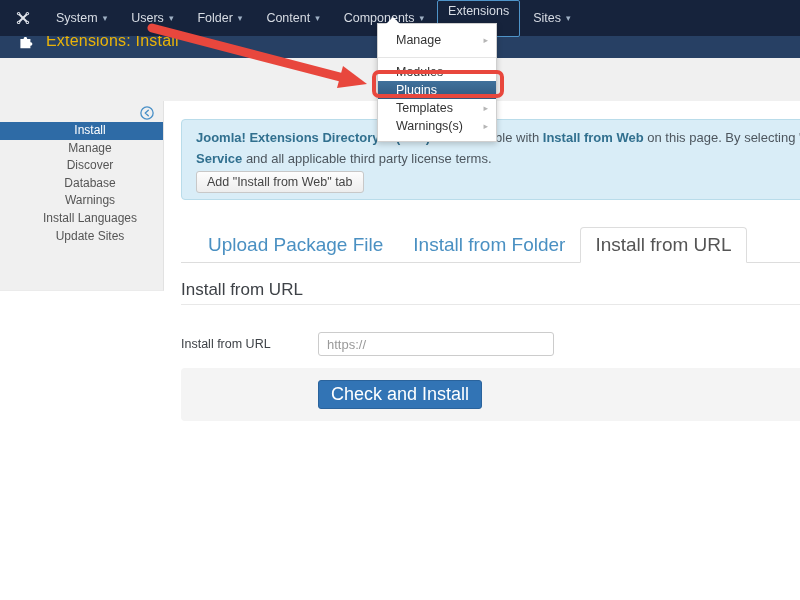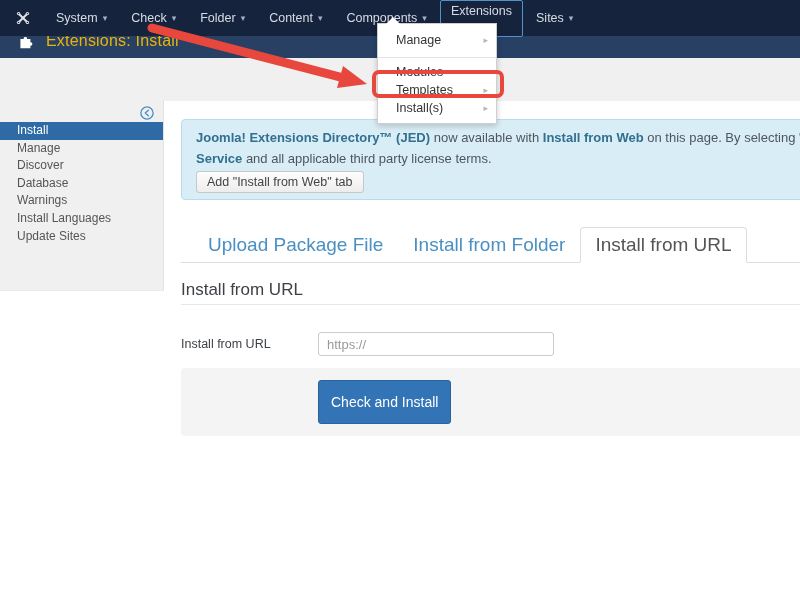--- a/index.html
+++ b/index.html
@@ -32,21 +32,21 @@
   .toolband { position:absolute; top:58px; left:0; width:800px; height:43px; background:#f0f0f0; }
   
   .sidepanel {
     position:absolute; top:101px; left:0; width:164px; height:190px;
     background:#f0f0f0; border-right:1px solid #e2e2e2; border-bottom:1px solid #ebebeb;
   }
   .collapse-btn { position:absolute; top:5px; right:9px; cursor:pointer; }
   .side-list { list-style:none; margin-top:21px; }
   .side-item {
     height:17.6px; line-height:17.6px; padding-left:17px;
-    font-size:12px; color:#555; cursor:pointer;
+    font-size:12px; color:#555; cursor:pointer;text-align:center;
   }
   .side-item.active { background:#2e6ba6; color:#fff; }
   
   .content { position:absolute; top:101px; left:164px; width:1000px; background:#fff; padding-left:17px; }
   
   .notice {
     margin-top:18px; width:985px; background:#d9edf7; border:1px solid #b9dcea;
     border-radius:4px; padding:7px 14px 6px; color:#4d565e; font-size:13px;
   }
   .notice p { white-space:nowrap; line-height:21px; }
@@ -72,22 +72,22 @@
   
   .form-row { margin-top:27px; display:flex; align-items:center; }
   .form-label { width:137px; font-size:12.5px; color:#3e4247; }
   .form-input {
     width:236px; height:24px; padding:3px 8px; border:1px solid #ccc; border-radius:3px;
     font-size:13px; color:#333; font-family:"Liberation Sans", sans-serif; outline:none;
   }
   .form-input::placeholder { color:#9a9a9a; }
   .actions { margin-top:12px; width:985px; background:#f4f4f4; border-radius:4px; padding:12px 0 12px 137px; }
   .primary-btn {
-    background:#3274b5; border:1px solid #2a639c; color:#fff; font-size:14px;
-    padding:13px 12px; border-radius:3px; cursor:pointer; font-family:"Liberation Sans", sans-serif;
+    background:#3274b5; border:1px solid #2a639c; color:#fff; font-size:18px;
+    padding:3px 12px; border-radius:3px; cursor:pointer; font-family:"Liberation Sans", sans-serif;
   }
   
   .dropdown {
     position:absolute; top:23px; left:377px; width:120px; background:#fff;
     border:1px solid #cfcfcf; box-shadow:0 2px 6px rgba(0,0,0,.2);
     padding:4px 0 6px; z-index:50; list-style:none;
   }
   .dropdown .up-caret {
     position:absolute; top:-7px; left:8px; width:0; height:0;
     border-left:7px solid transparent; border-right:7px solid transparent; border-bottom:7px solid #fff;
@@ -131,21 +131,21 @@
             <circle cx="11.4" cy="11.4" r="0.7" fill="#16233c"></circle>
         </g>
       </svg>
     </span>
     <div class="menus" id="topbar-menus">
         <div class="menu-item">
           <span>System</span>
           <span class="caret">▾</span>
         </div>
         <div class="menu-item">
-          <span>Check</span>
+          <span>Users</span>
           <span class="caret">▾</span>
         </div>
         <div class="menu-item">
           <span>Folder</span>
           <span class="caret">▾</span>
         </div>
         <div class="menu-item">
           <span>Content</span>
           <span class="caret">▾</span>
         </div>
@@ -224,26 +224,29 @@
   <ul class="dropdown" id="extensions-dropdown">
     <span class="up-caret"></span>
   <li class="dd-item tall">
         <span>Manage</span>
         <span class="sub-arrow">▸</span>
       </li>
       <li class="dd-divider"></li>
       <li class="dd-item">
         <span>Modules</span>
       </li>
+      <li class="dd-item active">
+        <span>Plugins</span>
+      </li>
       <li class="dd-item">
         <span>Templates</span>
         <span class="sub-arrow">▸</span>
       </li>
       <li class="dd-item">
-        <span>Install(s)</span>
+        <span>Warnings(s)</span>
         <span class="sub-arrow">▸</span>
       </li>
     </ul>
 
   <svg class="arrow-overlay" width="800" height="600">
     <path d="M152 28 L340 77" stroke="#e8473d" stroke-width="9" stroke-linecap="round" fill="none"></path>
     <polygon points="367,84 337,88 343,66" fill="#e8473d"></polygon>
   </svg>
 
   <div class="red-box"></div>

